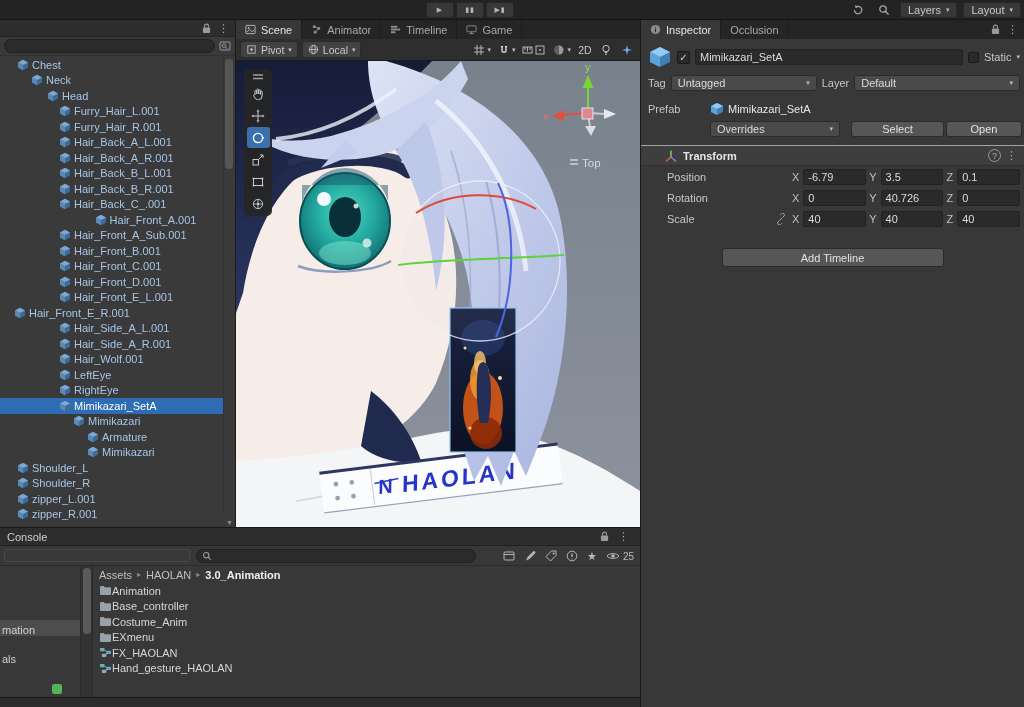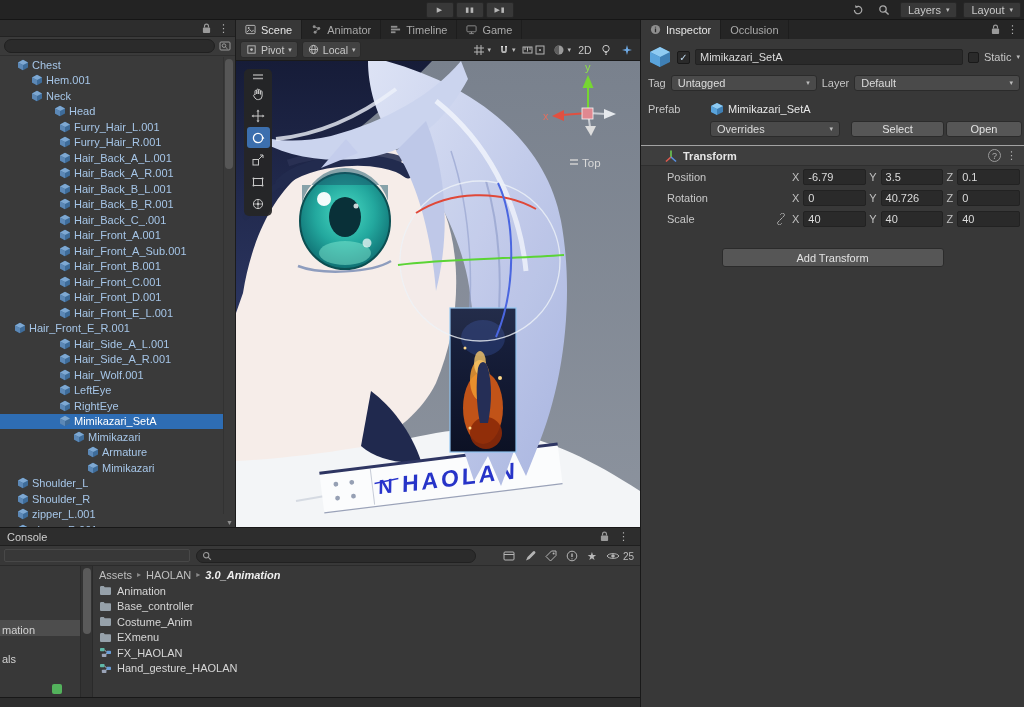--- a/index.html
+++ b/index.html
@@ -114,23 +114,23 @@
   #p-side { position:absolute; left:0; top:0; width:80px; height:131px; padding-top:54px; }
   .side-row { height:16px; display:flex; align-items:flex-end; padding-left:2px; color:#D2D2D2; margin-bottom:13px; }
   .side-row.sel { background:#4D4D4D; }
   .side-ico { width:10px; height:10px; background:#53B25C; border-radius:2px; margin:0 3px 0 50px; }
   #p-side-scroll { position:absolute; left:80px; top:0; width:13px; height:131px; background:#333333;
                    border-left:1px solid #2A2A2A; border-right:1px solid #2A2A2A; }
   #p-side-thumb { margin:2px auto; width:8px; height:66px; background:#5A5A5A; border-radius:4px; }
   #p-main { position:absolute; left:94px; top:0; right:0; height:131px; }
   #p-breadcrumb { height:17px; display:flex; align-items:center; gap:5px; padding:0 5px; }
   .bc { color:#BFBFBF; }
-  .bc.current { color:#EFEFEF; font-weight:bold;font-style:italic; }
+  .bc.current { color:#EFEFEF; font-weight:bold; }
   .bc-sep { color:#8A8A8A; font-size:8px; }
-  .p-row { height:15.5px; display:flex; align-items:center; gap:5px; padding-left:5px; }
+  .p-row { height:15.5px; display:flex; align-items:center; padding-left:5px; }
   .p-label { color:#D6D6D6; }
   #project-footer { left:0; top:697px; width:640px; height:10px; background:#2D2D2D; border-top:1px solid #181818; }
 </style>
 </head>
 <body>
 
 <div id="top-toolbar" class="abs">
   <div id="play-group">
     <div class="playbtn">▶</div>
     <div class="playbtn">▮▮</div>
@@ -186,32 +186,23 @@
   </svg>
         <span class="h-label">Chest</span>
       </div>
       <div class="h-row" style="padding-left: 17px;">
         <span class="h-arrow"></span>
         <svg viewBox="0 0 12 12" width="12" height="12">
     <path d="M6 .8 L11 3.4 V8.6 L6 11.2 L1 8.6 V3.4 Z" fill="#3E6C9A"></path>
     <path d="M6 .8 L11 3.4 L6 6 L1 3.4 Z" fill="#7EA8D2"></path>
     <path d="M1 3.4 L6 6 V11.2 L1 8.6 Z" fill="#5C88B6"></path>
   </svg>
-        <span class="h-label">Hem.001</span>
-      </div>
-      <div class="h-row" style="padding-left: 17px;">
-        <span class="h-arrow"></span>
-        <svg viewBox="0 0 12 12" width="12" height="12">
-    <path d="M6 .8 L11 3.4 V8.6 L6 11.2 L1 8.6 V3.4 Z" fill="#3E6C9A"></path>
-    <path d="M6 .8 L11 3.4 L6 6 L1 3.4 Z" fill="#7EA8D2"></path>
-    <path d="M1 3.4 L6 6 V11.2 L1 8.6 Z" fill="#5C88B6"></path>
-  </svg>
         <span class="h-label">Neck</span>
       </div>
-      <div class="h-row" style="padding-left: 33px; margin-left: 7px;">
+      <div class="h-row" style="padding-left: 33px;">
         <span class="h-arrow"></span>
         <svg viewBox="0 0 12 12" width="12" height="12">
     <path d="M6 .8 L11 3.4 V8.6 L6 11.2 L1 8.6 V3.4 Z" fill="#3E6C9A"></path>
     <path d="M6 .8 L11 3.4 L6 6 L1 3.4 Z" fill="#7EA8D2"></path>
     <path d="M1 3.4 L6 6 V11.2 L1 8.6 Z" fill="#5C88B6"></path>
   </svg>
         <span class="h-label">Head</span>
       </div>
       <div class="h-row" style="padding-left: 45px;">
         <span class="h-arrow"></span>
@@ -269,21 +260,21 @@
       </div>
       <div class="h-row" style="padding-left: 45px;">
         <span class="h-arrow"></span>
         <svg viewBox="0 0 12 12" width="12" height="12">
     <path d="M6 .8 L11 3.4 V8.6 L6 11.2 L1 8.6 V3.4 Z" fill="#3E6C9A"></path>
     <path d="M6 .8 L11 3.4 L6 6 L1 3.4 Z" fill="#7EA8D2"></path>
     <path d="M1 3.4 L6 6 V11.2 L1 8.6 Z" fill="#5C88B6"></path>
   </svg>
         <span class="h-label">Hair_Back_C_.001</span>
       </div>
-      <div class="h-row" style="padding-left: 45px;">
+      <div class="h-row" style="padding-left: 45px; justify-content: center;">
         <span class="h-arrow"></span>
         <svg viewBox="0 0 12 12" width="12" height="12">
     <path d="M6 .8 L11 3.4 V8.6 L6 11.2 L1 8.6 V3.4 Z" fill="#3E6C9A"></path>
     <path d="M6 .8 L11 3.4 L6 6 L1 3.4 Z" fill="#7EA8D2"></path>
     <path d="M1 3.4 L6 6 V11.2 L1 8.6 Z" fill="#5C88B6"></path>
   </svg>
         <span class="h-label">Hair_Front_A.001</span>
       </div>
       <div class="h-row" style="padding-left: 45px;">
         <span class="h-arrow"></span>
@@ -841,21 +832,21 @@
       </svg>
     </span>
     <span class="t-axis">X</span>
     <div class="fieldbox t-field">40</div>
     <span class="t-axis">Y</span>
     <div class="fieldbox t-field">40</div>
     <span class="t-axis">Z</span>
     <div class="fieldbox t-field">40</div>
   </div>
 
-  <div class="btn" id="add-component">Add Transform</div>
+  <div class="btn" id="add-component">Add Timeline</div>
 </div>
 
 <div id="console-strip" class="abs">
   <span>Console</span>
   <div id="console-right">
     <svg viewBox="0 0 10 12" width="9" height="11">
       <path d="M2.8 5 V3.4 a2.2 2.2 0 0 1 4.4 0 V5" stroke="#9A9A9A" stroke-width="1.3" fill="none"></path>
       <rect x="1" y="5" width="8" height="6" rx="1" fill="#9A9A9A"></rect>
     </svg>
     <span class="kebab">⋮</span>

